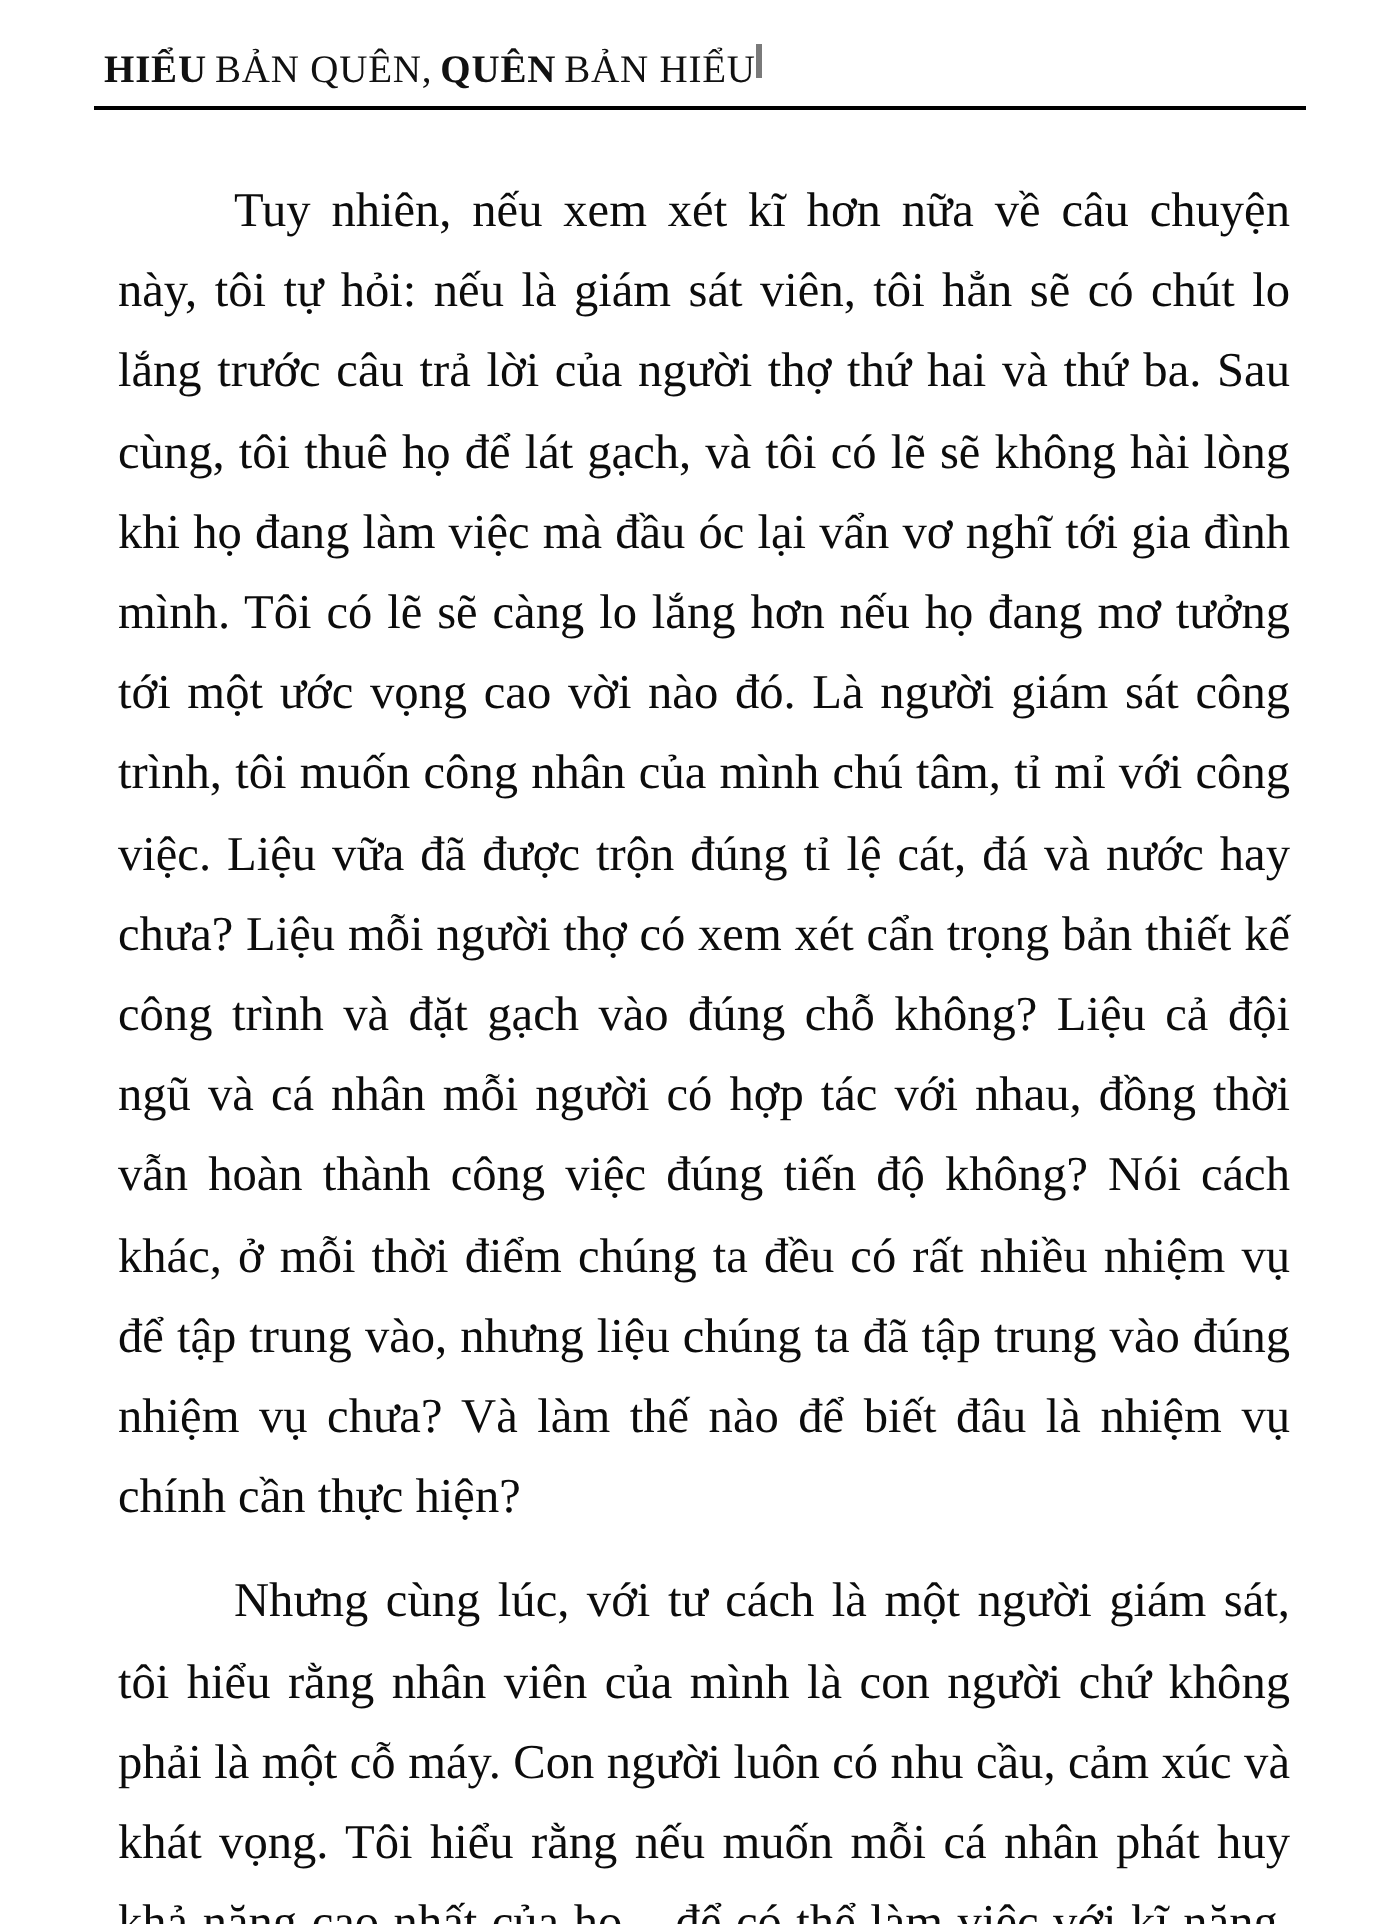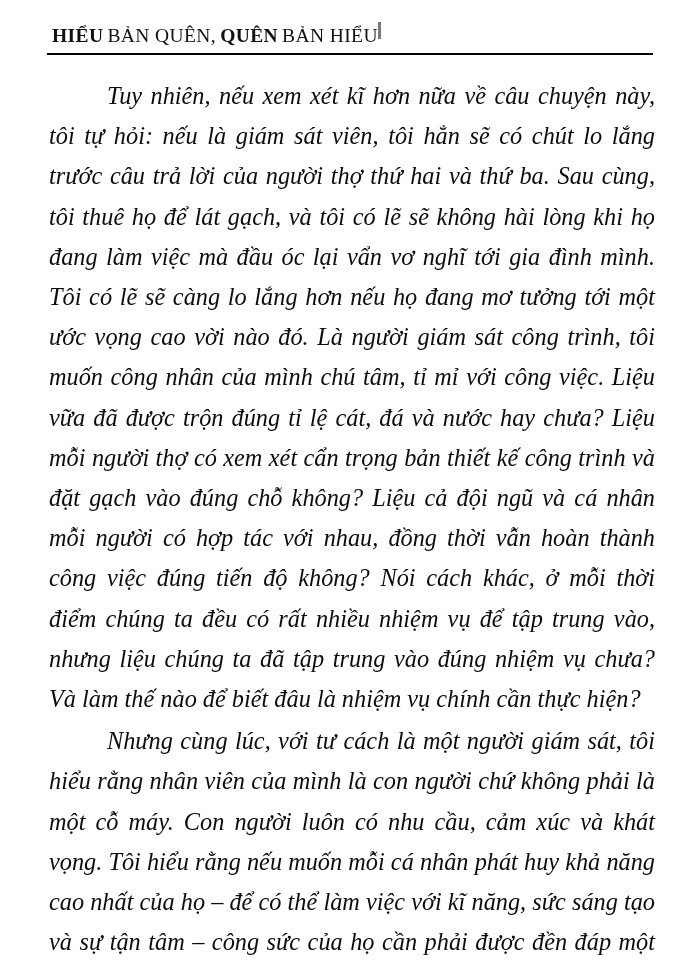--- a/index.html
+++ b/index.html
@@ -66,23 +66,22 @@
     top: 74px;
     left: 47px;
     width: 610px;
     font-size: 24.3px;
     line-height: 40.2px;
     text-align: justify;
     text-justify: inter-word;
     color: #0c0c0c;
   }
   .body-text p {
-    margin: 2px;
+    margin: 12px;
     text-indent: 58px;
-    font-style: italic;
   }
   .body-text p + p {
     margin-top: 0;
   }
 </style>
 </head>
 <body>
 
 <div class="page">
 

